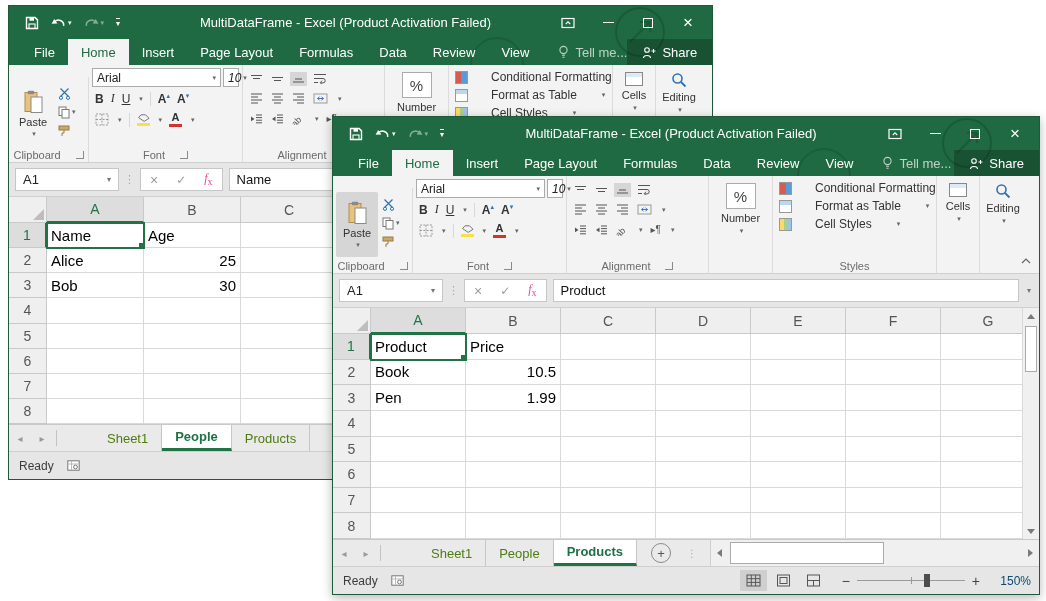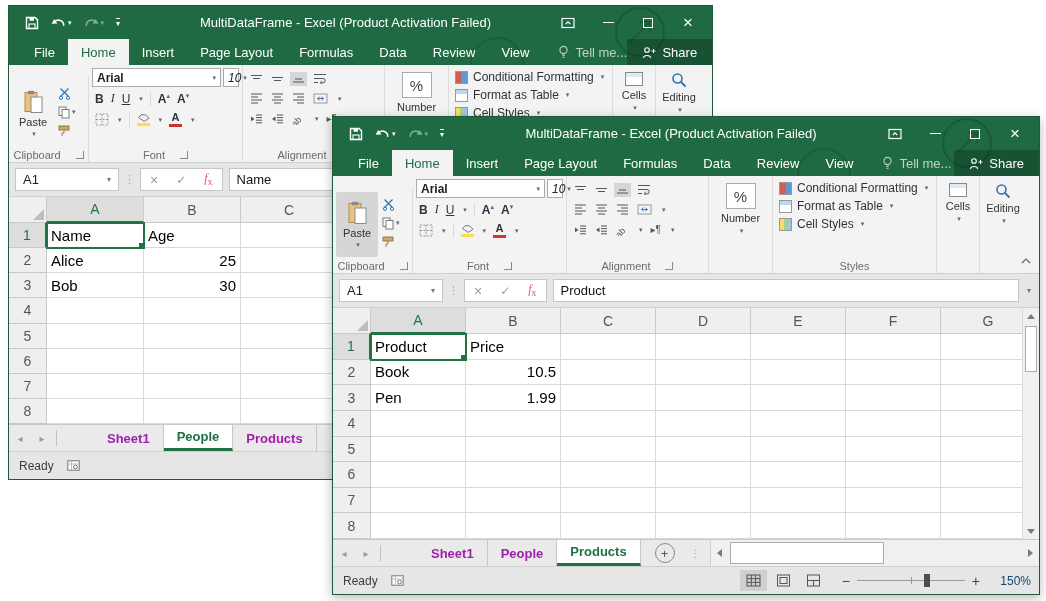--- a/index.html
+++ b/index.html
@@ -55,21 +55,21 @@
              justify-content:center;gap:2px;font-size:11px;color:#333;border-radius:2px;}
   .win-front .paste-btn{background:#D6D6D6;}
   .minicol{display:flex;flex-direction:column;gap:5px;padding:6px 0 0 4px;}
   .mini{display:flex;align-items:center;height:14px;}
   
   .rg-font{width:154px;display:flex;flex-direction:column;gap:2px;}
   .combo-row{display:flex;gap:2px;}
   .combo{background:#fff;border:1px solid #ABABAB;display:flex;align-items:center;
          font-size:12px;color:#222;height:19px;padding:0 4px;box-sizing:border-box;}
   .font-name{flex:1;}
-  .font-name .cv{flex:1;font-weight:bold;}
+  .font-name .cv{flex:1;}
   .font-size{width:16px;font-style:italic;}
   .btn-row{display:flex;align-items:center;gap:7px;padding-left:3px;height:19px;font-size:12px;color:#333;}
   .bld{font-weight:bold;}
   .itl{font-style:italic;font-family:"Liberation Serif",serif;}
   .und{text-decoration:underline;}
   .vsep{width:1px;height:14px;background:#D8D8D8;}
   .grow-a{font-weight:bold;font-size:12px;color:#333;}
   .grow-a sup{font-size:7px;color:#2E74B5;}
   .stackic{display:flex;flex-direction:column;align-items:center;gap:1px;line-height:1;}
   .cbar{width:13px;height:3px;}
@@ -83,21 +83,21 @@
   .aic.selected{background:#D6D6D6;box-shadow:0 0 0 2px #D6D6D6;}
   .dirg{font-size:10px;color:#555;}
   
   .rg-num{width:64px;}
   .tallbtn{display:flex;flex-direction:column;align-items:center;gap:3px;padding-top:4px;
            font-size:11px;color:#333;height:100%;box-sizing:border-box;}
   .pct{width:30px;height:26px;border:1px solid #ABABAB;background:#fff;display:flex;
        align-items:center;justify-content:center;font-size:15px;color:#444;box-sizing:border-box;}
   
   .rg-styles{width:164px;display:flex;flex-direction:column;gap:4px;padding-top:5px;}
-  .srow{display:flex;align-items:center;gap:5px;font-size:12px;color:#333;padding-left:3px;white-space:nowrap;}
+  .srow{display:flex;align-items:center;gap:23px;font-size:12px;color:#333;padding-left:3px;white-space:nowrap;}
   .sic{width:13px;height:13px;border:1px solid #999;box-sizing:border-box;flex-shrink:0;}
   .cf-icon{background:linear-gradient(90deg,#D75B4E 50%,#5B9BD5 50%);}
   .fat-icon{background:linear-gradient(#BDD7EE 38%,#fff 38%);}
   .cs-icon{background:linear-gradient(90deg,#FFD966 33%,#A9D18E 33% 66%,#9DC3E6 66%);}
   .rg-cells{width:43px;text-align:center;}
   .rg-edit{width:46px;border-right:none;}
   .cells-icon{width:18px;height:14px;border:1px solid #888;box-sizing:border-box;
               background:linear-gradient(#DDEBF7 32%,#fff 32%);}
   .collapse{position:absolute;right:8px;bottom:5px;}
 
@@ -154,21 +154,21 @@
   .tri-dn{border-left:4px solid transparent;border-right:4px solid transparent;border-top:5px solid #7a7a7a;}
   .tri-l{border-top:4px solid transparent;border-bottom:4px solid transparent;border-right:5px solid #7a7a7a;}
   .tri-r{border-top:4px solid transparent;border-bottom:4px solid transparent;border-left:5px solid #7a7a7a;}
 
   
   .sheetbar{height:26px;background:#EAEAEA;border-top:1px solid #C9C9C9;display:flex;
             align-items:stretch;flex-shrink:0;font-size:13px;}
   .snav{width:22px;display:flex;align-items:center;justify-content:center;color:#9a9a9a;font-size:10px;}
   .ssep{width:1px;background:#C2C2C2;margin:5px 3px;}
   .stabs{display:flex;margin-left:34px;}
-  .stab{padding:0 13px;display:flex;align-items:center;color:#a21caf;border-right:1px solid #C6C6C6;box-sizing:border-box;font-weight:bold;}
+  .stab{padding:0 13px;display:flex;align-items:center;color:#4d7c0f;border-right:1px solid #C6C6C6;box-sizing:border-box;}
   .stab.active{background:#fff;color:#1E7145;font-weight:bold;border-bottom:3px solid #217346;}
   .addsheet{width:18px;height:18px;margin:3px 0 0 14px;border:1px solid #8a8a8a;border-radius:50%;
             display:flex;align-items:center;justify-content:center;color:#555;font-size:13px;flex-shrink:0;}
   .sdots{display:flex;align-items:center;color:#aaa;margin-left:16px;font-size:10px;}
   .hscroll{margin-left:auto;width:328px;display:flex;align-items:stretch;background:#F0F0F0;
            border-left:1px solid #D0D0D0;}
   .harr{width:17px;display:flex;align-items:center;justify-content:center;}
   .htrack{flex:1;position:relative;}
   .hthumb{position:absolute;left:2px;top:2px;bottom:2px;width:152px;background:#fff;border:1px solid #ABABAB;}
 

